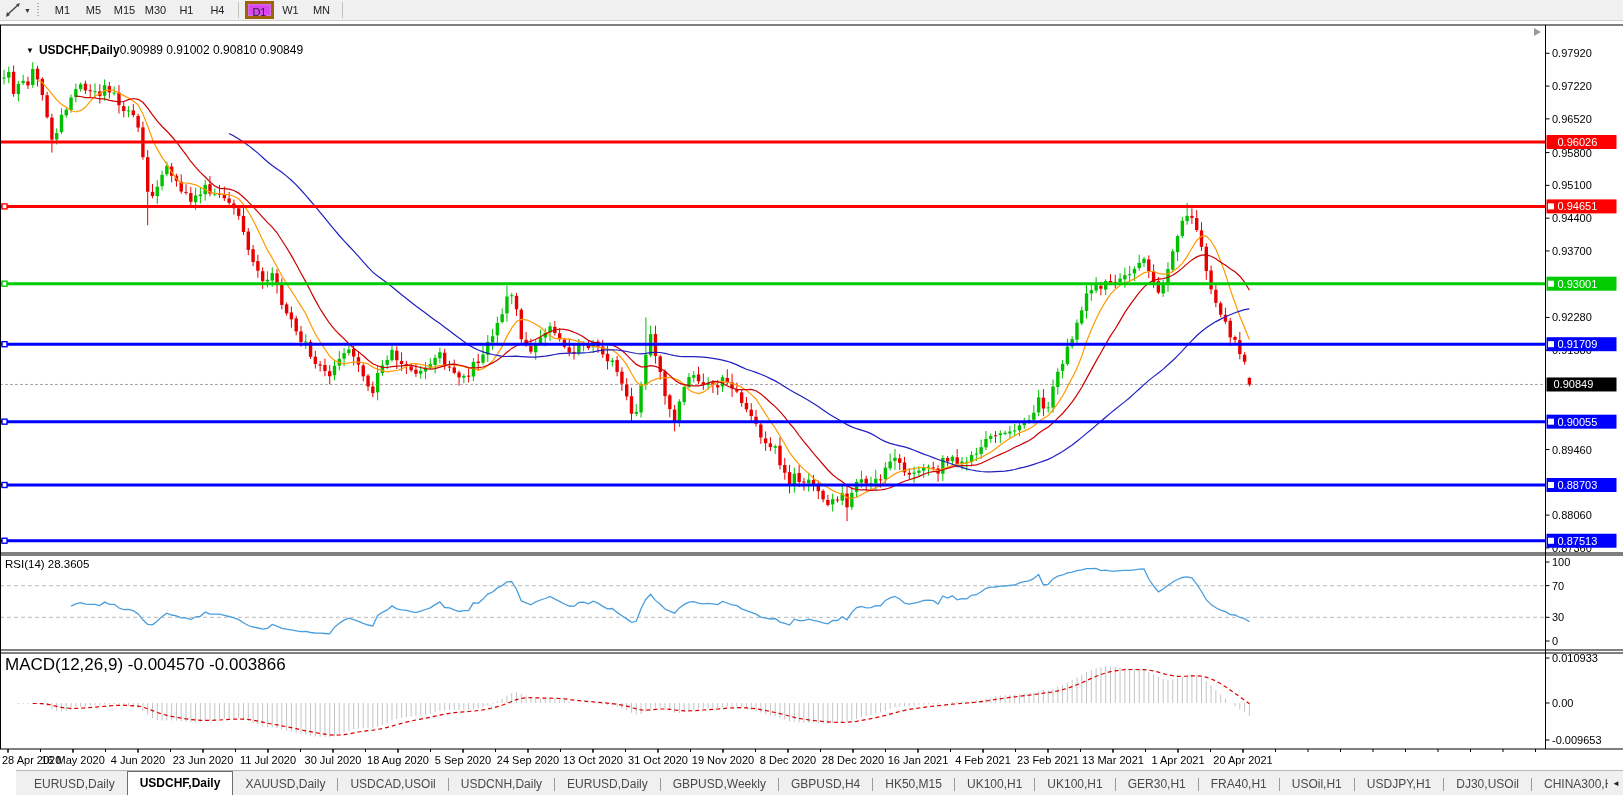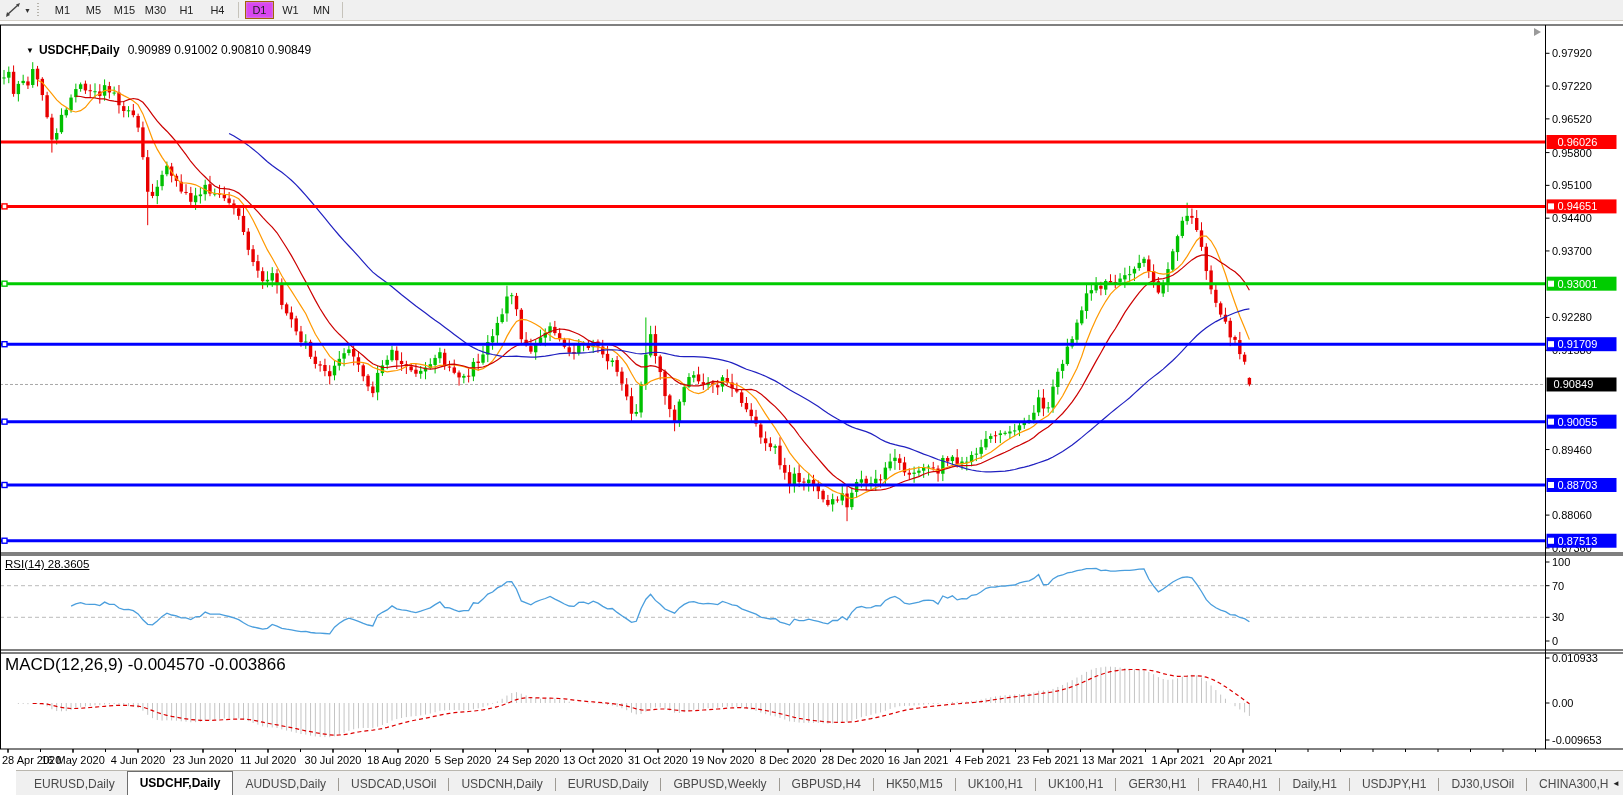--- a/index.html
+++ b/index.html
@@ -12,33 +12,33 @@
              background:#f0f0f0; border-bottom:1px solid #d4d0c8;
              display:flex; align-items:center; }
   .tool-icon-wrap { display:flex; align-items:center; padding:0 4px 0 5px; height:100%; }
   .tool-caret { font-size:7px; color:#333; margin-left:3px; }
   .grip { width:4px; height:15px; margin:0 6px 0 2px;
           background:repeating-linear-gradient(180deg,#b5b2aa 0 1px,transparent 1px 3px);
           background-size:2px 100%; background-repeat:repeat-y; }
   .tf-btn { min-width:29px; height:18px; line-height:17px; text-align:center;
             font-size:11px; color:#222; margin:0 1px; border:1px solid transparent;
             cursor:default; }
-  .tf-btn.active { background:#d946ef; border:1px solid #a16207; box-shadow:inset 0 0 2px #ccc; }
+  .tf-btn.active { background:#d946ef; border:3px solid #a16207; box-shadow:inset 0 0 2px #ccc; }
   .tb-divider { width:1px; height:16px; background:#c6c3bb; margin:0 5px; }
 
   
   #chart-wrap { position:absolute; left:0; top:22px; width:1623px; height:748px; background:#fff; }
   #chart-svg { position:absolute; left:0; top:0; }
 
   .overlay-label { position:absolute; font-size:12px; color:#000; white-space:pre; }
   #main-title { left:6px; top:7px; }
   #main-title .sym { font-weight:bold; }
   #main-title .tri { font-size:8px; vertical-align:1px; margin-right:5px; }
-  #main-title .vals { margin-left:8px; }
-  #rsi-label   { left:5px; top:536px; font-size:11.5px;text-decoration:underline; }
+  #main-title .vals { }
+  #rsi-label   { left:5px; top:536px; font-size:11.5px; }
   #macd-label  { left:5px; top:633px; font-size:17px; }
 
   
   #tabbar { position:absolute; left:16px; top:770px; width:1623px; height:25px;
             background:#f0f0f0; border-top:1px solid #b9b6ae;
             display:flex; align-items:flex-end; padding-left:6px; overflow:hidden; }
   .tab { height:21px; line-height:20px; padding:0 12px; font-size:12px; color:#4a4a4a;
          white-space:nowrap; position:relative; }
   .tab-sep { width:1px; height:13px; background:#9d9a93; margin-bottom:4px; }
   .tab.active { background:#fff; border:1px solid #6d6d6d; border-bottom:none;
@@ -1101,21 +1101,21 @@
       <span class="tri">▼</span><span class="sym">USDCHF,Daily</span><span class="vals">0.90989 0.91002 0.90810 0.90849</span>
     </div>
     <div id="rsi-label" class="overlay-label">RSI(14) 28.3605</div>
     <div id="macd-label" class="overlay-label">MACD(12,26,9) -0.004570 -0.003866</div>
   </div>
 
   <div id="tabbar">
     <div id="tabs-holder" style="display:flex;align-items:flex-end;">
         <div class="tab">EURUSD,Daily</div>
         <div class="tab active">USDCHF,Daily</div>
-        <div class="tab">AUDUSD,Daily</div>
+        <div class="tab">XAUUSD,Daily</div>
         <div class="tab-sep"></div>
         <div class="tab">USDCAD,USOil</div>
         <div class="tab-sep"></div>
         <div class="tab">USDCNH,Daily</div>
         <div class="tab-sep"></div>
         <div class="tab">EURUSD,Daily</div>
         <div class="tab-sep"></div>
         <div class="tab">GBPUSD,Weekly</div>
         <div class="tab-sep"></div>
         <div class="tab">GBPUSD,H4</div>
@@ -1123,21 +1123,21 @@
         <div class="tab">HK50,M15</div>
         <div class="tab-sep"></div>
         <div class="tab">UK100,H1</div>
         <div class="tab-sep"></div>
         <div class="tab">UK100,H1</div>
         <div class="tab-sep"></div>
         <div class="tab">GER30,H1</div>
         <div class="tab-sep"></div>
         <div class="tab">FRA40,H1</div>
         <div class="tab-sep"></div>
-        <div class="tab">Daily,H1</div>
+        <div class="tab">USOil,H1</div>
         <div class="tab-sep"></div>
         <div class="tab">USDJPY,H1</div>
         <div class="tab-sep"></div>
         <div class="tab">DJ30,USOil</div>
         <div class="tab-sep"></div>
         <div class="tab">CHINA300,H1</div>
         <div class="tab-sep"></div>
         <div class="tab">U</div>
       </div>
     <div id="tab-arrows">◄ ►</div>

